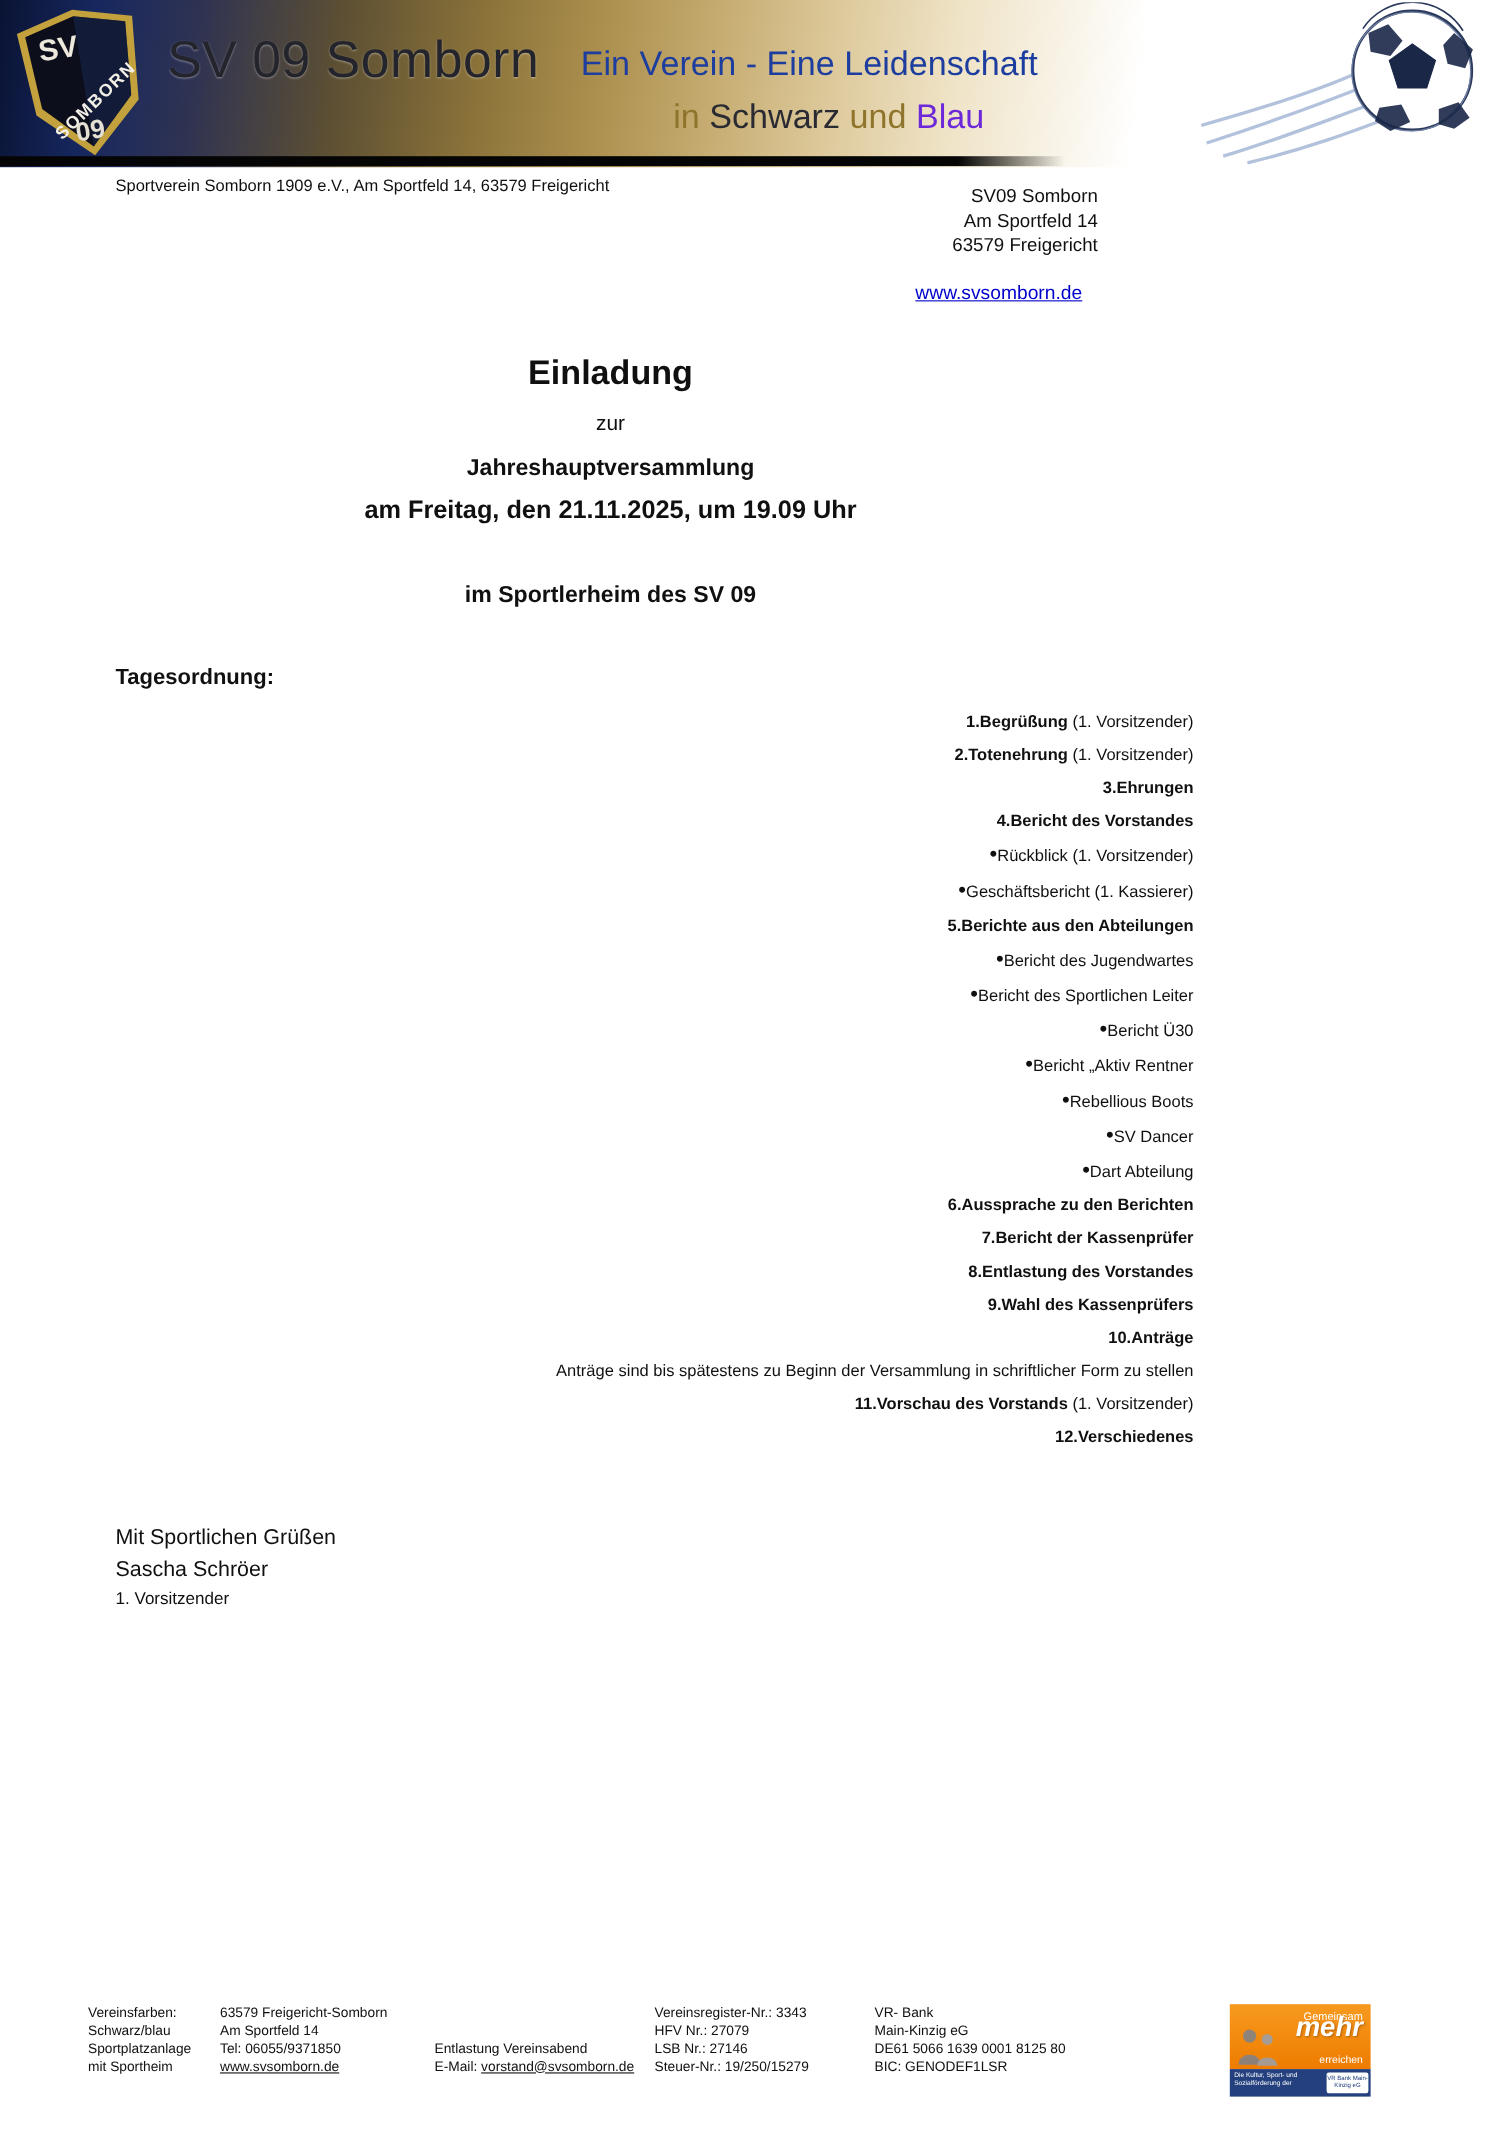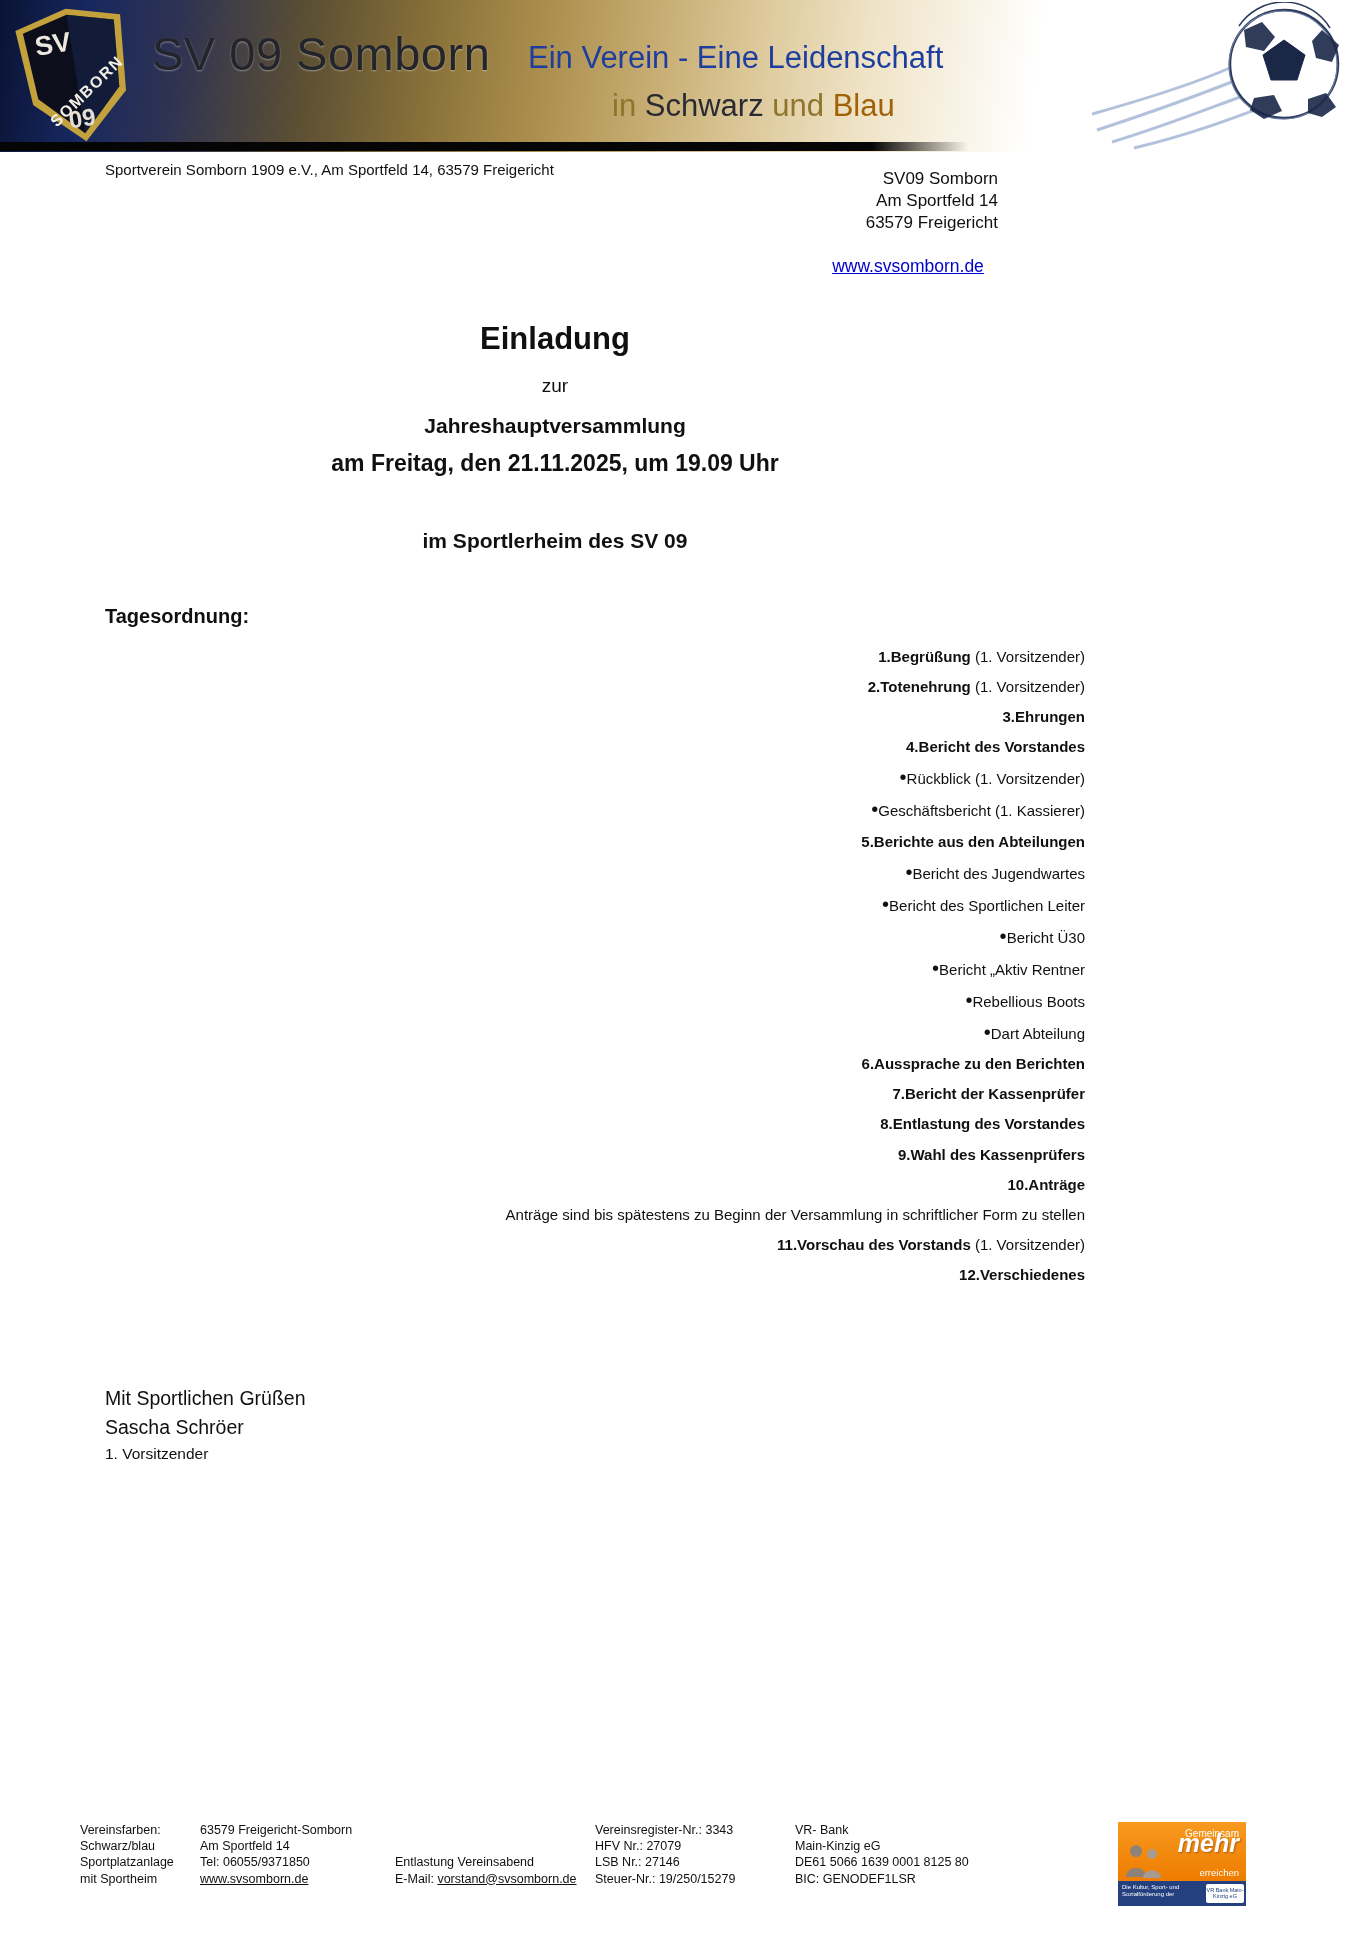--- a/index.html
+++ b/index.html
@@ -12,21 +12,21 @@
   .header-grad { position:absolute; left:0; top:0; width:1060px; height:152px;
     background:linear-gradient(97deg,#0a1333 0%, #16275f 8%, #2f3352 17%, #5c4f33 29%,
       #8a7239 41%, #ab8f4e 51%, #c6ac71 61%, #ddc99b 71%, #efe3c6 81%, #ffffff 97%); }
   .header-strip { position:absolute; left:0; top:142px; width:968px; height:9px;
     background:linear-gradient(to right,#050505 0%,#050505 90%,rgba(5,5,5,0) 100%); }
   .logo-wrap { position:absolute; left:16px; top:5px; width:120px; height:140px; transform:rotate(-9deg); }
   .club-name { position:absolute; left:152px; top:26px; font-size:47px; letter-spacing:.5px;
     color:#24242c; text-shadow:0 1px 2px rgba(255,255,255,.4); }
   .tag1 { position:absolute; left:528px; top:40px; font-size:31px; color:#1d3e9e; }
   .tag2 { position:absolute; left:612px; top:88px; font-size:31px; }
-  .gold { color:#8f742c; } .dark { color:#2a2a33; } .blue { color:#a16207; }
+  .gold { color:#8f742c; } .dark { color:#2a2a33; } .blue { color:#6d28d9; }
   .ball { position:absolute; right:6px; top:2px; width:270px; height:148px; }
 
   
   .sender-line { position:absolute; left:105px; top:161px; font-size:15px; }
   .addr-block { position:absolute; left:818px; top:168px; width:180px; text-align:right;
     font-size:17px; line-height:22px; }
   .site-link { position:absolute; left:812px; top:256px; width:192px; text-align:center; font-size:17.5px; }
   a.link { color:#0000cc; text-decoration:underline; cursor:pointer; }
 
   
@@ -149,20 +149,21 @@
     <div class="row num-row"><span class="num">3.</span><span class="bold">Ehrungen</span><span></span></div>
     <div class="row num-row"><span class="num">4.</span><span class="bold">Bericht des Vorstandes</span><span></span></div>
     <div class="row bullet-row"><span class="bdot"></span><span>Rückblick (1. Vorsitzender)</span></div>
     <div class="row bullet-row"><span class="bdot"></span><span>Geschäftsbericht (1. Kassierer)</span></div>
     <div class="row num-row"><span class="num">5.</span><span class="bold">Berichte aus den Abteilungen</span><span></span></div>
     <div class="row bullet-row"><span class="bdot"></span><span>Bericht des Jugendwartes</span></div>
     <div class="row bullet-row"><span class="bdot"></span><span>Bericht des Sportlichen Leiter</span></div>
     <div class="row bullet-row"><span class="bdot"></span><span>Bericht Ü30</span></div>
     <div class="row bullet-row"><span class="bdot"></span><span>Bericht „Aktiv Rentner</span></div>
     <div class="row bullet-row"><span class="bdot"></span><span>Rebellious Boots</span></div>
+    <div class="row bullet-row"><span class="bdot"></span><span>SV Dancer</span></div>
     <div class="row bullet-row"><span class="bdot"></span><span>Dart Abteilung</span></div>
     <div class="row num-row"><span class="num">6.</span><span class="bold">Aussprache zu den Berichten</span><span></span></div>
     <div class="row num-row"><span class="num">7.</span><span class="bold">Bericht der Kassenprüfer</span><span></span></div>
     <div class="row num-row"><span class="num">8.</span><span class="bold">Entlastung des Vorstandes</span><span></span></div>
     <div class="row num-row"><span class="num">9.</span><span class="bold">Wahl des Kassenprüfers</span><span></span></div>
     <div class="row num-row"><span class="num">10.</span><span class="bold">Anträge</span><span></span></div>
     <div class="row note-row"><span>Anträge sind bis spätestens zu Beginn der Versammlung in schriftlicher Form zu stellen</span></div>
     <div class="row num-row"><span class="num">11.</span><span class="bold">Vorschau des Vorstands</span><span> (1. Vorsitzender)</span></div>
     <div class="row num-row"><span class="num">12.</span><span class="bold">Verschiedenes</span><span></span></div>
   </div>

